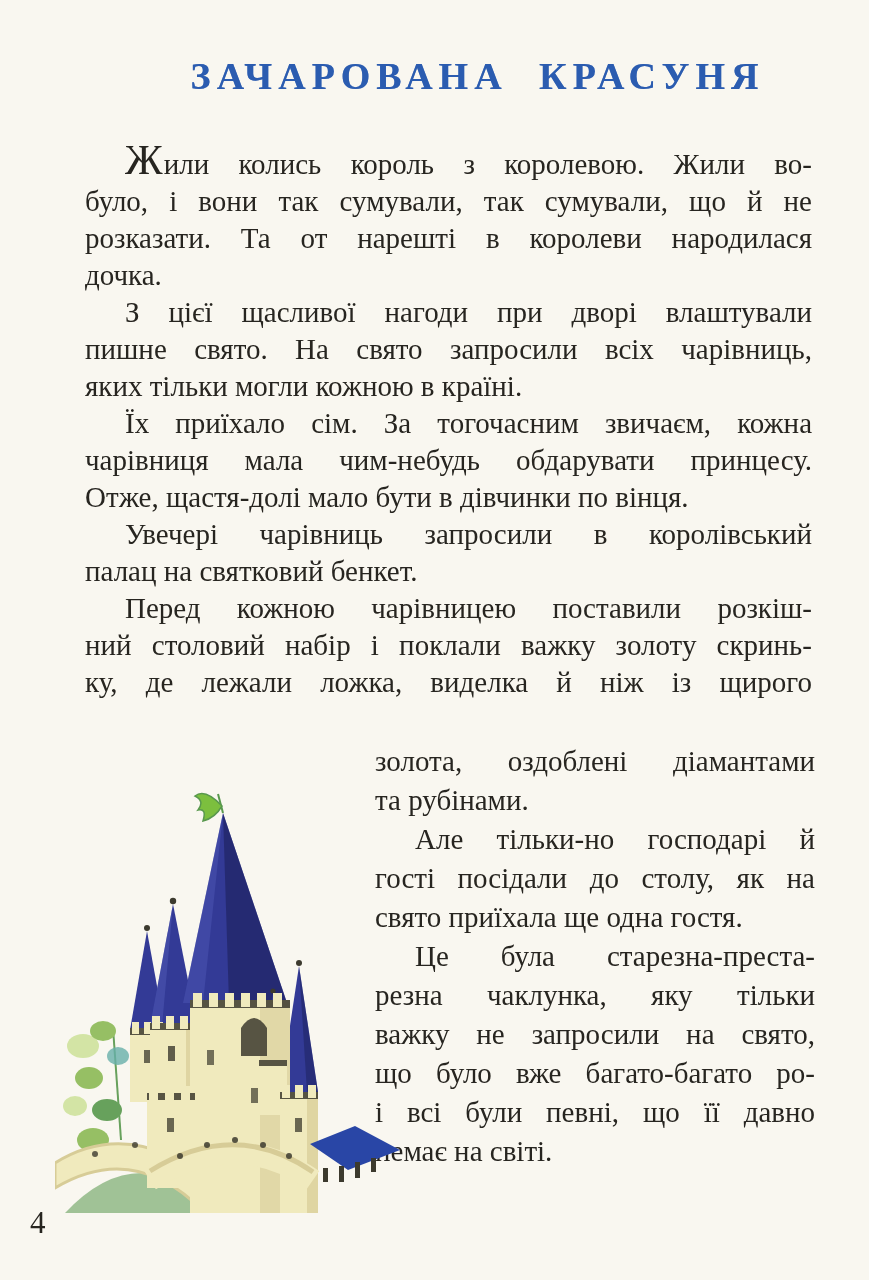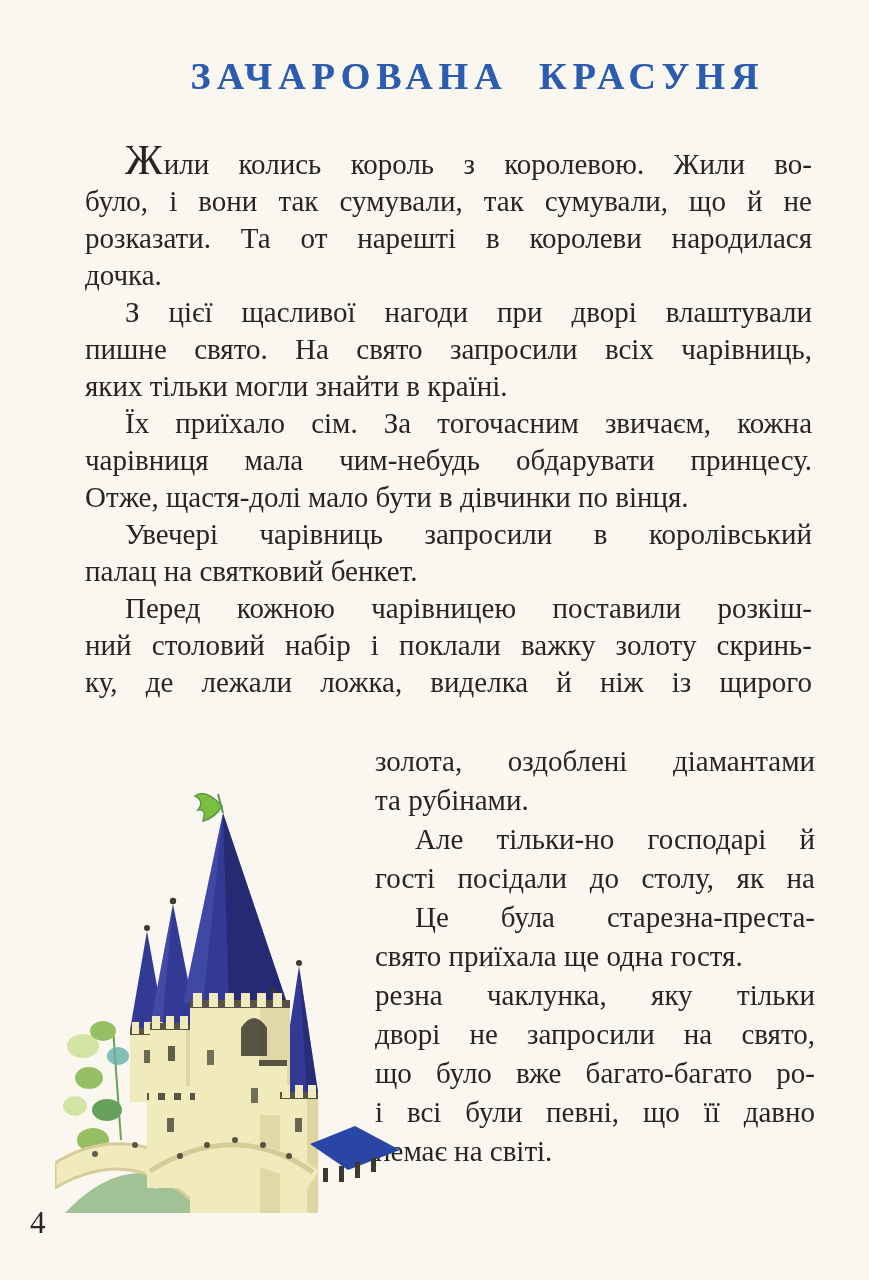--- a/index.html
+++ b/index.html
@@ -59,40 +59,40 @@
 
   <div class="title">ЗАЧАРОВАНА КРАСУНЯ</div>
 
   <div class="text-block main-block">
       <div class="line indent"><span class="dropcap">Ж</span>или колись король з королевою. Жили во-</div>
       <div class="line">було, і вони так сумували, так сумували, що й не</div>
       <div class="line">розказати. Та от нарешті в королеви народилася</div>
       <div class="line end">дочка.</div>
       <div class="line indent">З цієї щасливої нагоди при дворі влаштували</div>
       <div class="line">пишне свято. На свято запросили всіх чарівниць,</div>
-      <div class="line end">яких тільки могли знайти в країні.</div>
+      <div class="line end">яких тільки могли кожною в країні.</div>
       <div class="line indent">Їх приїхало сім. За тогочасним звичаєм, кожна</div>
       <div class="line">чарівниця мала чим-небудь обдарувати принцесу.</div>
       <div class="line end">Отже, щастя-долі мало бути в дівчинки по вінця.</div>
       <div class="line indent">Увечері чарівниць запросили в королівський</div>
       <div class="line end">палац на святковий бенкет.</div>
       <div class="line indent">Перед кожною чарівницею поставили розкіш-</div>
       <div class="line">ний столовий набір і поклали важку золоту скринь-</div>
       <div class="line">ку, де лежали ложка, виделка й ніж із щирого</div>
     </div>
 
   <div class="text-block wrap-block">
       <div class="line">золота, оздоблені діамантами</div>
       <div class="line end">та рубінами.</div>
       <div class="line indent">Але тільки-но господарі й</div>
       <div class="line">гості посідали до столу, як на</div>
+      <div class="line end">свято приїхала ще одна гостя.</div>
       <div class="line indent">Це була старезна-преста-</div>
-      <div class="line end">свято приїхала ще одна гостя.</div>
       <div class="line">резна чаклунка, яку тільки</div>
-      <div class="line">дворі не запросили на свято,</div>
+      <div class="line">важку не запросили на свято,</div>
       <div class="line">що було вже багато-багато ро-</div>
       <div class="line">і всі були певні, що її давно</div>
       <div class="line end">немає на світі.</div>
     </div>
 
   <svg class="illustration" viewBox="0 0 345 425" xmlns="http://www.w3.org/2000/svg" aria-hidden="true">
 
     <g opacity="0.9">
       <path d="M58 240 L66 352" stroke="var(--c-foliage-dark)" stroke-width="2" fill="none"></path>
       <ellipse cx="28" cy="258" rx="16" ry="12" fill="var(--c-foliage-light)"></ellipse>

